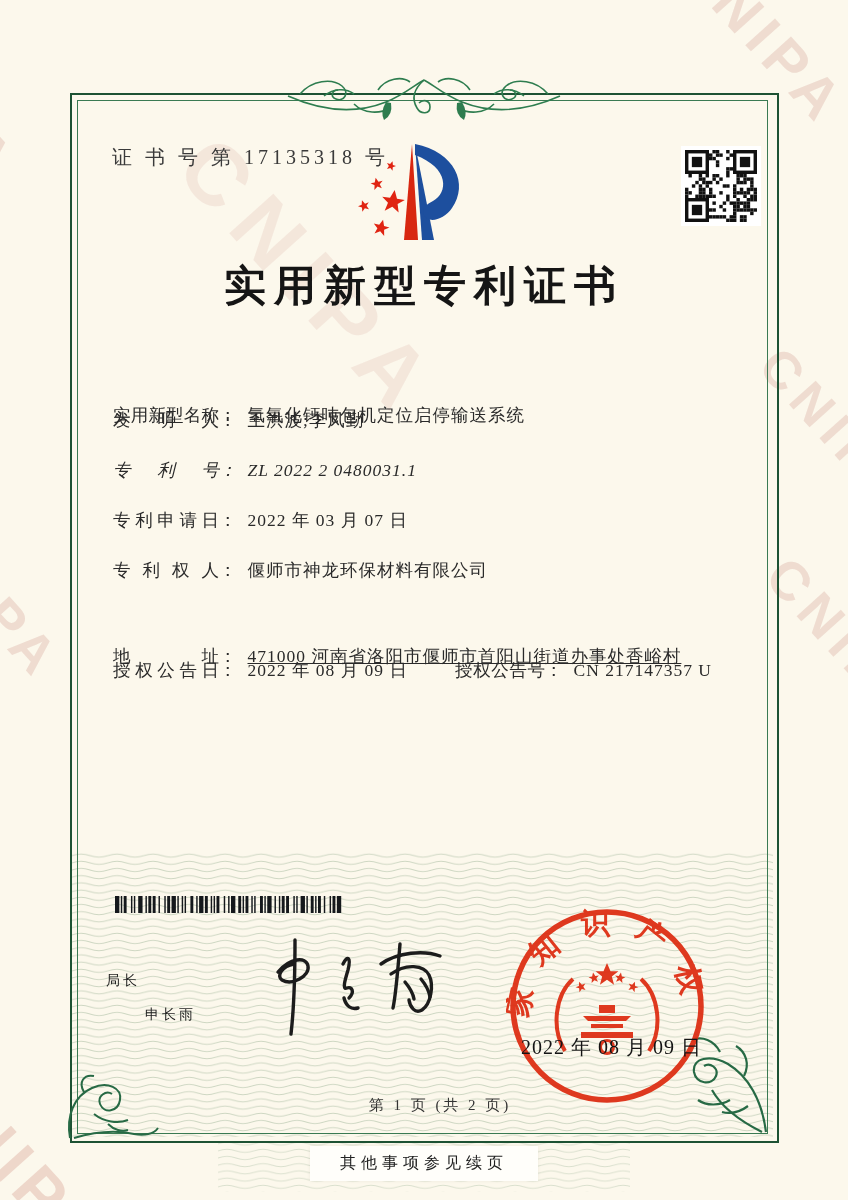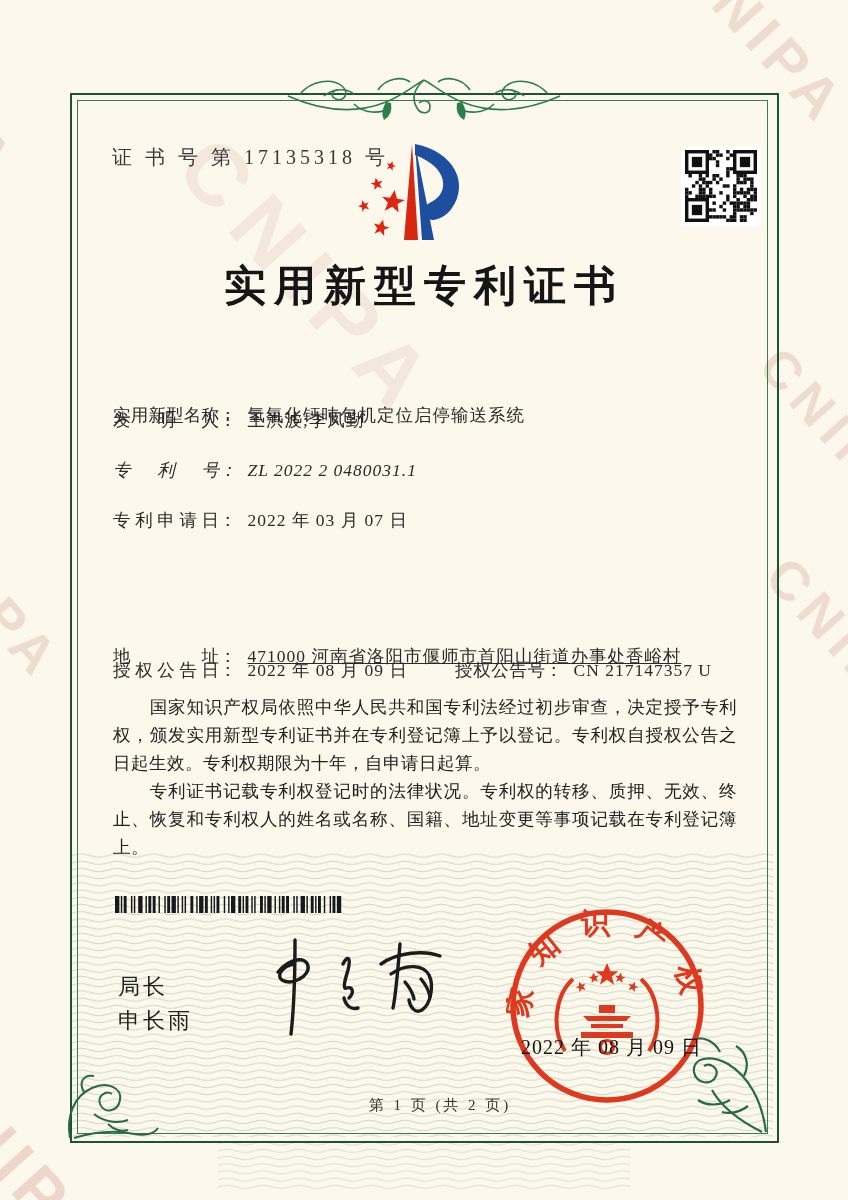--- a/index.html
+++ b/index.html
@@ -51,21 +51,21 @@
   .fcolon{display:inline-block;}
   .fvalue{margin-left:11px;letter-spacing:1px;}
   .pair2{position:absolute;left:342px;top:0;}
   .pair2 .flabel{width:90px;}
   .body-text{
     position:absolute;left:113px;top:693px;width:624px;
     font-size:17.5px;line-height:28px;text-align:justify;
     color:#222;
   }
   .body-text p{margin:0;text-indent:2.1em;letter-spacing:0.5px;}
-  .signer{position:absolute;left:118px;font-size:22px;letter-spacing:3px;color:#222;}
+  .signer{position:absolute;left:106px;font-size:14px;letter-spacing:3px;color:#222;}
   .page-number{
     position:absolute;left:0;top:1096px;width:848px;text-align:center;
     font-size:15px;letter-spacing:3px;color:#333;margin-left:16px;
   }
   .footer-note{
     position:absolute;left:50%;top:1146px;transform:translateX(-50%);
     background:#fffefa;padding:7px 30px;
     font-size:16px;letter-spacing:5px;color:#222;
     box-shadow:0 0 4px rgba(0,0,0,0.06);
   }
@@ -315,34 +315,33 @@
   </div>
   <div class="row" style="top:408px;">
     <span class="flabel">发明人</span><span class="fcolon">：</span><span class="fvalue">王洪波;李凤勤</span>
   </div>
   <div class="row" style="top:458px;font-style:italic;">
     <span class="flabel">专利号</span><span class="fcolon">：</span><span class="fvalue">ZL 2022 2 0480031.1</span>
   </div>
   <div class="row" style="top:508px;">
     <span class="flabel">专利申请日</span><span class="fcolon">：</span><span class="fvalue">2022 年 03 月 07 日</span>
   </div>
+  <div class="row" style="top:558px;">
+    <span class="flabel">专利权人</span><span class="fcolon">：</span><span class="fvalue">偃师市神龙环保材料有限公司</span>
+  </div>
   <div class="row" style="top:644px;text-decoration:underline;">
     <span class="flabel">地址</span><span class="fcolon">：</span><span class="fvalue">471000 河南省洛阳市偃师市首阳山街道办事处香峪村</span>
   </div>
   <div class="row" style="top:658px;">
     <span class="flabel">授权公告日</span><span class="fcolon">：</span><span class="fvalue">2022 年 08 月 09 日</span>
     <span class="pair2">
       <span class="flabel">授权公告号</span><span class="fcolon">：</span><span class="fvalue">CN 217147357 U</span>
     </span>
   </div>
 
-  <div class="body-text">
-    <p>国家知识产权局依照中华人民共和国专利法经过初步审查，决定授予专利权，颁发实用新型专利证书并在专利登记簿上予以登记。专利权自授权公告之日起生效。专利权期限为十年，自申请日起算。</p>
-    <p>专利证书记载专利权登记时的法律状况。专利权的转移、质押、无效、终止、恢复和专利权人的姓名或名称、国籍、地址变更等事项记载在专利登记簿上。</p>
-  </div>
 
   <svg id="barcode" class="abs" style="left:115px;top:896px;" width="228" height="17">
       <rect x="0" y="0" width="4.35" height="17" fill="#15181c"></rect>
       <rect x="5.8" y="0" width="1.45" height="17" fill="#15181c"></rect>
       <rect x="8.7" y="0" width="2.9" height="17" fill="#15181c"></rect>
       <rect x="15.95" y="0" width="1.45" height="17" fill="#15181c"></rect>
       <rect x="18.849999999999998" y="0" width="1.45" height="17" fill="#15181c"></rect>
       <rect x="23.199999999999996" y="0" width="4.35" height="17" fill="#15181c"></rect>
       <rect x="30.449999999999996" y="0" width="1.45" height="17" fill="#15181c"></rect>
       <rect x="33.349999999999994" y="0" width="2.9" height="17" fill="#15181c"></rect>
@@ -383,21 +382,21 @@
       <rect x="195.75000000000003" y="0" width="2.9" height="17" fill="#15181c"></rect>
       <rect x="200.10000000000002" y="0" width="1.45" height="17" fill="#15181c"></rect>
       <rect x="203.00000000000003" y="0" width="2.9" height="17" fill="#15181c"></rect>
       <rect x="208.80000000000004" y="0" width="1.45" height="17" fill="#15181c"></rect>
       <rect x="214.60000000000005" y="0" width="1.45" height="17" fill="#15181c"></rect>
       <rect x="217.50000000000006" y="0" width="2.9" height="17" fill="#15181c"></rect>
       <rect x="221.85000000000005" y="0" width="4.35" height="17" fill="#15181c"></rect>
     </svg>
 
   <div class="signer" style="top:972px;">局长</div>
-  <div class="signer" style="top:1006px;">申长雨</div>
+  <div class="signer" style="top:1006px;margin-left:39px;">申长雨</div>
 
   <svg class="abs" style="left:248px;top:932px;" width="205" height="108" viewBox="0 0 205 108">
     <g stroke="#1c1c1c" stroke-width="3.4" fill="none" stroke-linecap="round">
       <path d="M30,40 C42,26 58,24 60,34 C62,44 44,54 34,48 C28,44 34,34 46,32"></path>
       <path d="M47,8 C47,32 46,76 43,102"></path>
       <path d="M95,32 C100,22 103,26 100,38 C97,48 94,58 99,56 C104,54 107,60 101,66"></path>
       <path d="M96,66 C98,74 103,78 110,76"></path>
       <path d="M133,32 C150,20 176,18 192,24"></path>
       <path d="M152,12 C150,36 148,62 145,76"></path>
       <path d="M143,42 C158,31 176,33 181,43 C186,53 183,72 174,78 C167,82 162,75 161,68"></path>
@@ -428,14 +427,15 @@
         <circle cx="0" cy="40" r="6.5" fill="none" stroke="#dd2b10" stroke-width="3"></circle>
         <path d="M-42,44 C-56,22 -52,-12 -34,-28" fill="none" stroke="#dd2b10" stroke-width="4"></path>
         <path d="M42,44 C56,22 52,-12 34,-28" fill="none" stroke="#dd2b10" stroke-width="4"></path>
       </g>
     </g>
   </svg>
   <div class="seal-date">2022 年 08 月 09 日</div>
 
   <div class="page-number">第 1 页 (共 2 页)</div>
 
+  <div class="footer-note">其他事项参见续页</div>
 
 </div>
 
 </body></html>

